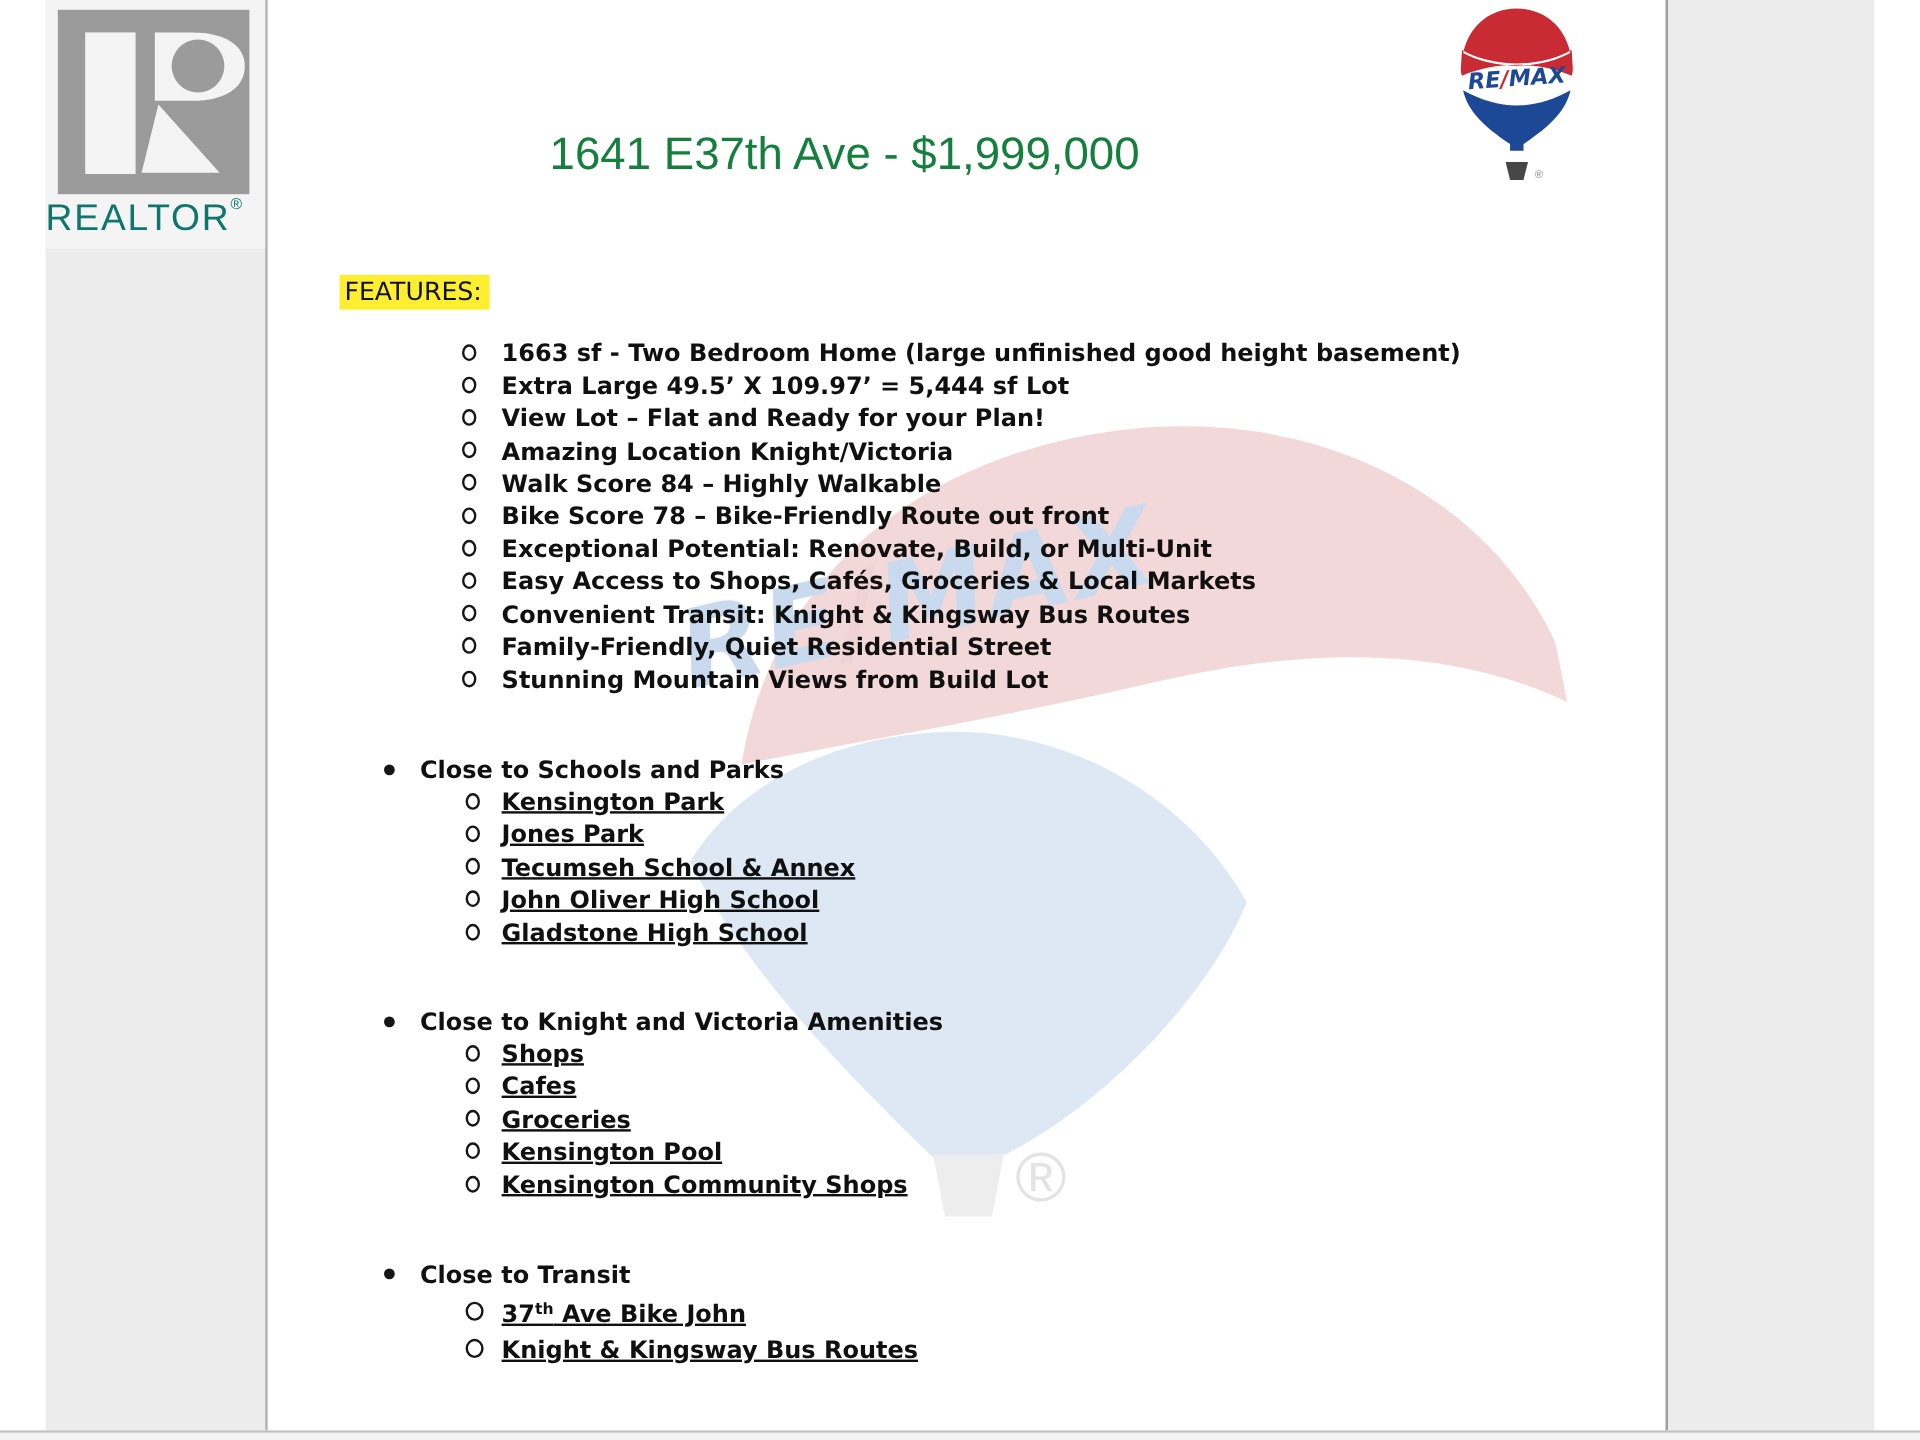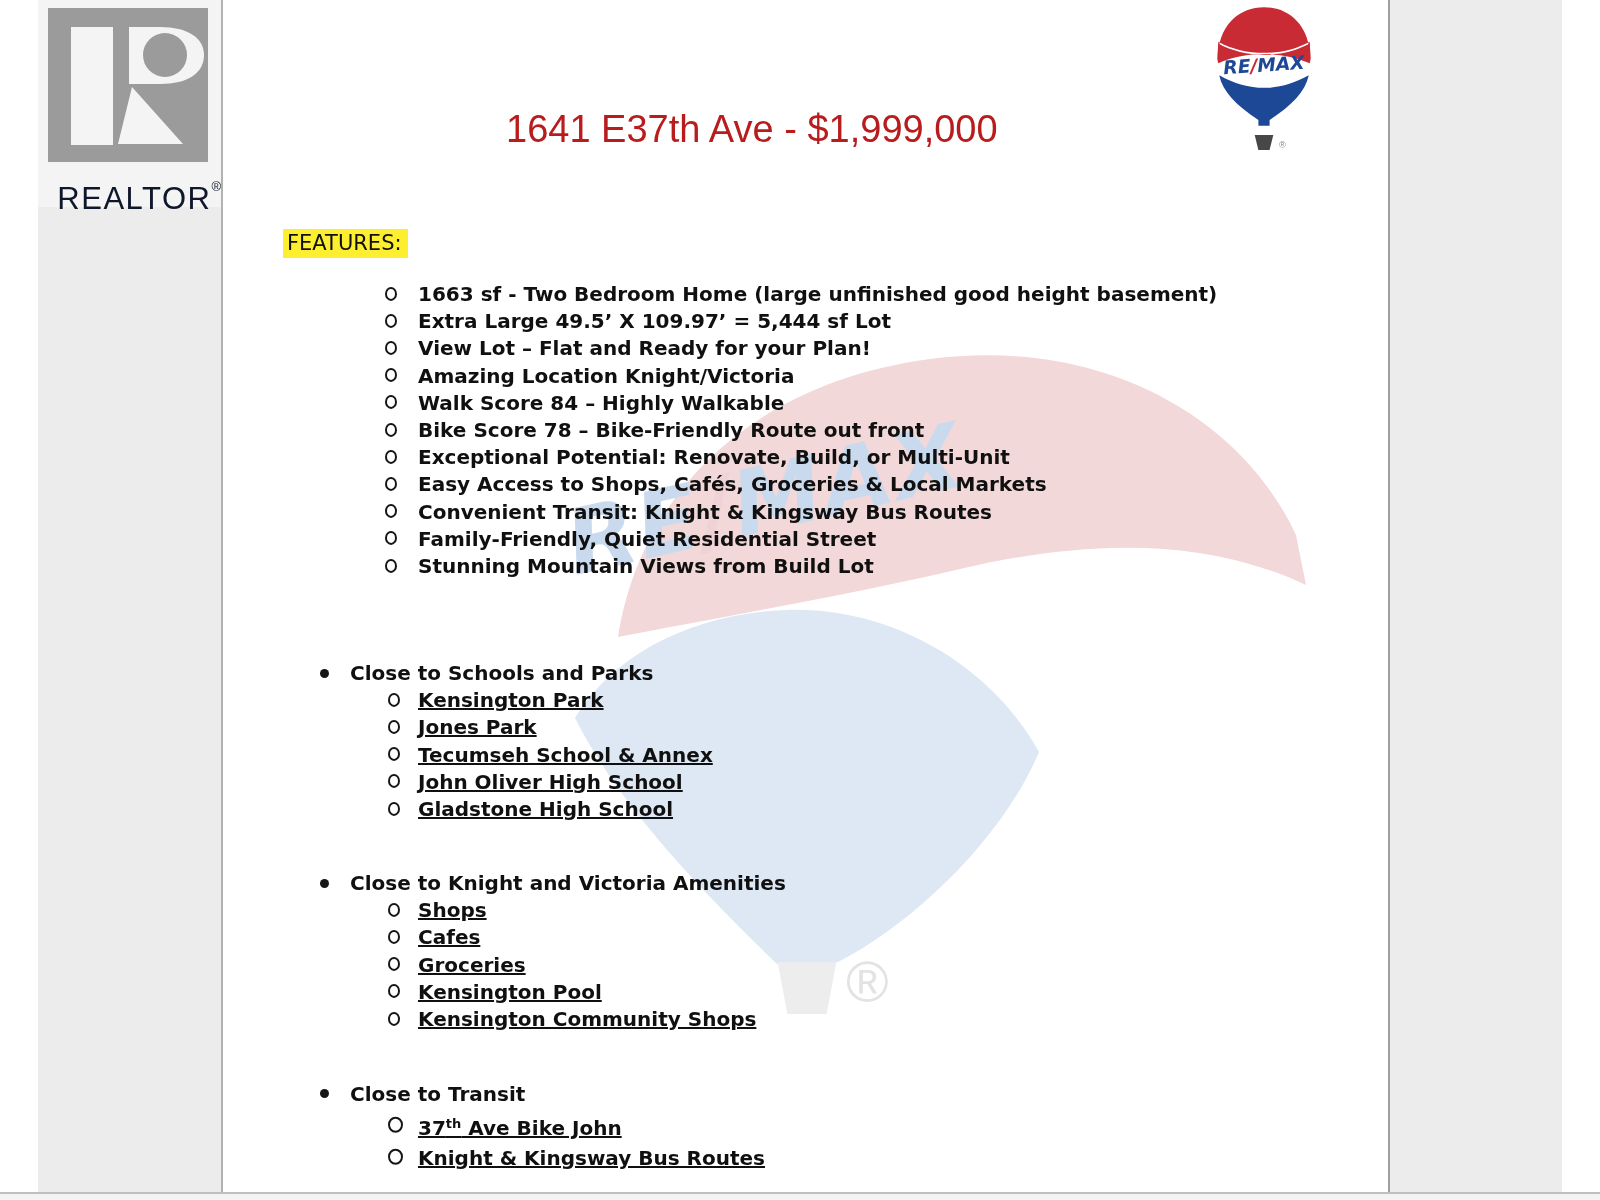--- a/index.html
+++ b/index.html
@@ -21,38 +21,38 @@
   }
   .bottom-strip{
     position:absolute;left:0;top:1194px;width:1600px;height:6px;background:#f3f3f3;z-index:5;
   }
   
   .realtor-block{
     position:absolute;left:0;top:0;width:183px;height:207px;background:#f4f4f4;
   }
   .realtor-r{position:absolute;left:10px;top:8px;}
   .realtor-text{
-    position:absolute;left:0;top:179px;width:183px;text-align:right;
-    font-size:31px;color:#0f172a;letter-spacing:1.5px;white-space:nowrap;
+    position:absolute;left:0;top:162px;width:183px;text-align:left;
+    font-size:31px;color:#0f766e;letter-spacing:1.5px;white-space:nowrap;
   }
   .realtor-text .reg{font-size:13px;vertical-align:18px;letter-spacing:0;}
   
   .title{
-    position:absolute;left:506px;top:108px;font-size:38px;color:#b91c1c;z-index:2;white-space:nowrap;
+    position:absolute;left:458px;top:108px;font-size:38px;color:#15803d;z-index:2;white-space:nowrap;
   }
   .remax-logo{position:absolute;left:1208px;top:4px;z-index:2;}
   
   .features-label{
     position:absolute;left:283px;top:229px;z-index:2;
     background:var(--highlight-yellow,#fdee30);
     font-family:"DejaVu Sans",sans-serif;font-weight:normal;font-size:21px;color:#101010;
     padding:2px 6px 3px 4px;
   }
   .body-txt{
-    font-family:"DejaVu Sans",sans-serif;font-weight:bold;font-size:20px;color:#101010;margin-top:32px;
+    font-family:"DejaVu Sans",sans-serif;font-weight:bold;font-size:20px;color:#101010;
   }
   .list1{position:absolute;left:375px;top:281px;z-index:2;margin:0;padding:0;list-style:none;width:900px;}
   .row{position:relative;line-height:27.2px;white-space:nowrap;}
   .list1 .row{padding-left:43px;}
   .ob{ 
     position:absolute;width:8px;height:10px;border:2px solid #161616;border-radius:50%;
     left:10px;top:50%;transform:translateY(-58%);
   }
   .db{ 
     position:absolute;width:9px;height:9px;background:#161616;border-radius:50%;

